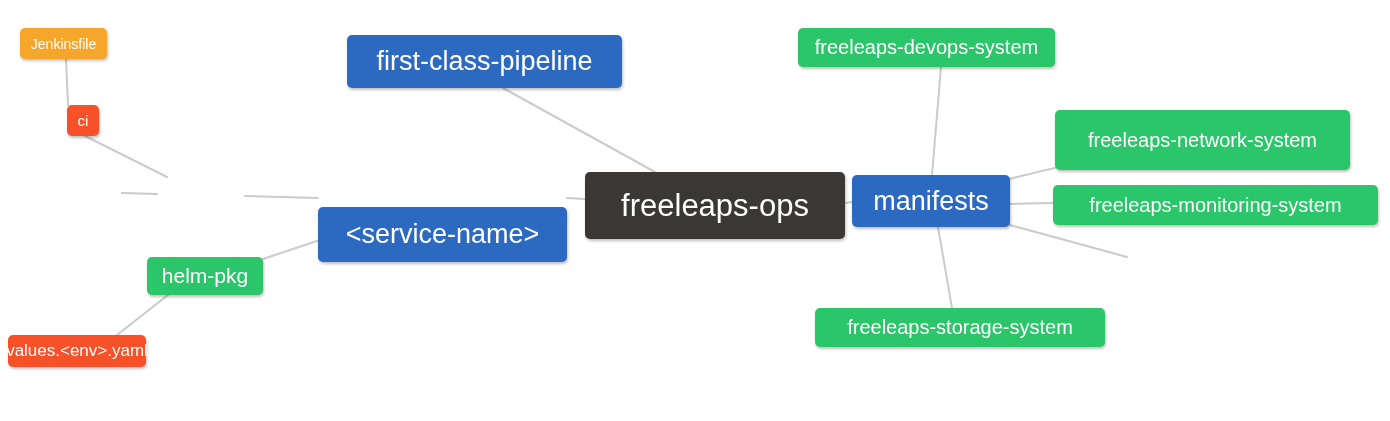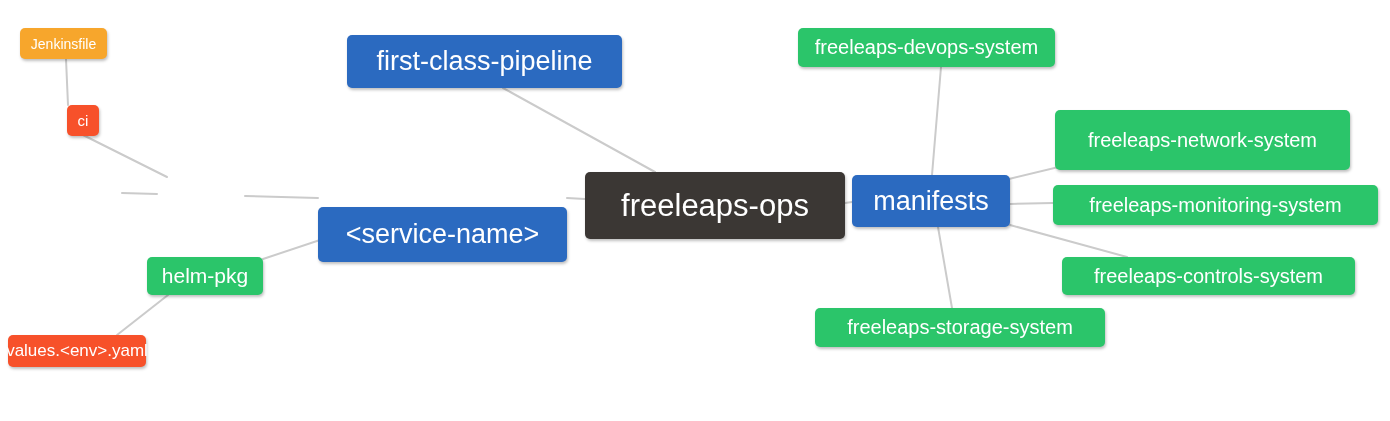--- a/index.html
+++ b/index.html
@@ -100,21 +100,18 @@
   </div>
 
   <div class="node n-network" style="background-color: rgb(43, 197, 106);">
     <span>freeleaps-network-system</span>
   </div>
 
   <div class="node n-monitoring" style="background-color: rgb(43, 197, 106);">
     <span>freeleaps-monitoring-system</span>
   </div>
 
-  <div class="node n-controls" style="background-color: rgb(43, 197, 106);">
-    <span>freeleaps-controls-system</span>
-  </div>
 
   <div class="node n-storage" style="background-color: rgb(43, 197, 106);">
     <span>freeleaps-storage-system</span>
   </div>
 
 </div>
 
 </body></html>

